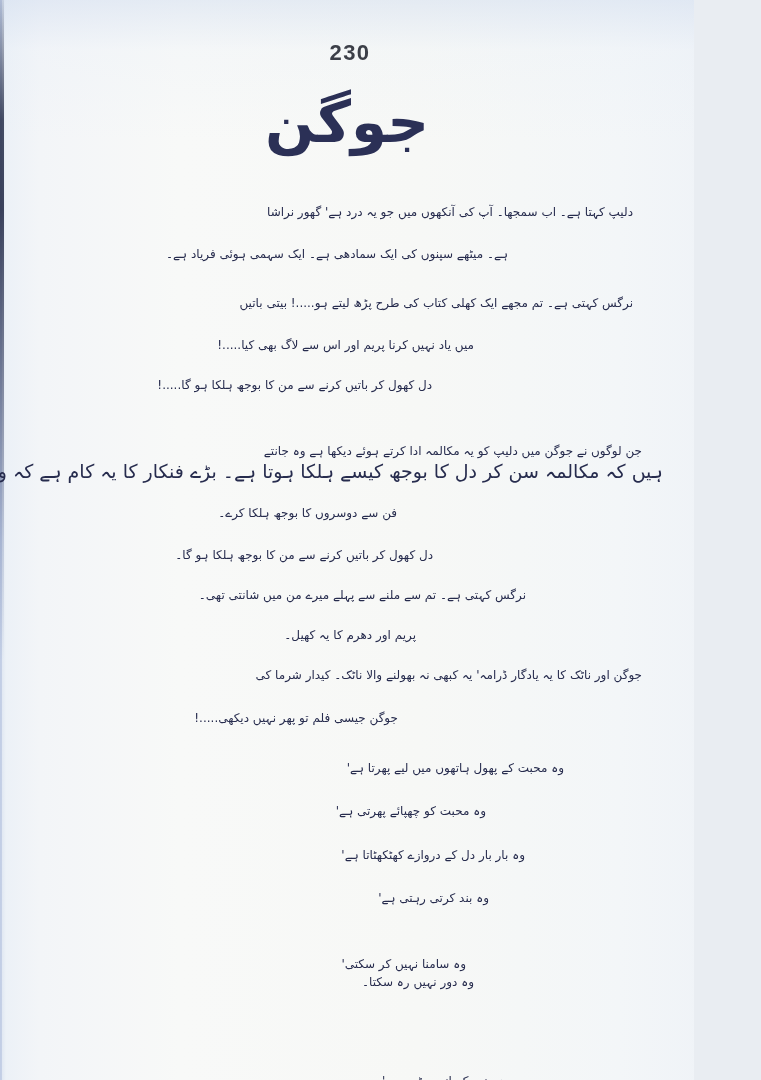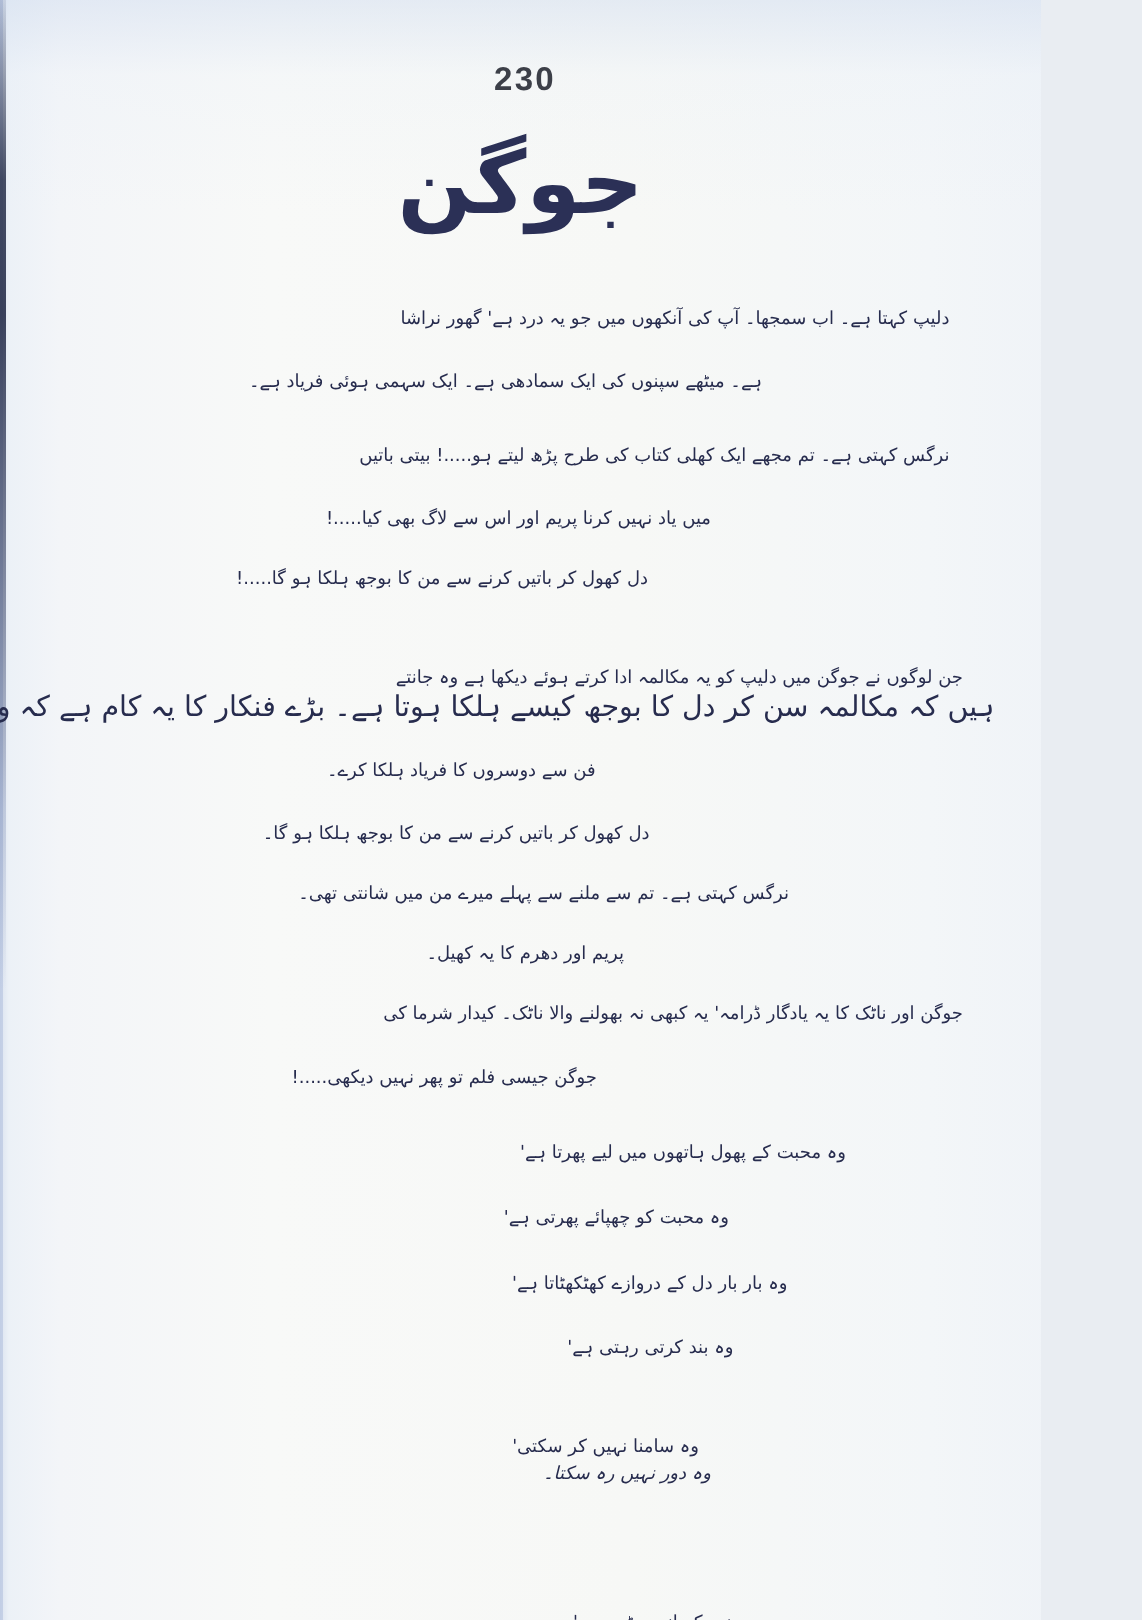--- a/index.html
+++ b/index.html
@@ -59,42 +59,42 @@
   .b8  { top:539px; right:261px; }
   .b9  { top:579px; right:168px; }
   .b10 { top:619px; right:278px; }
   .b11 { top:659px; right:52px; }
   .b12 { top:702px; right:296px; }
   .v0  { top:752px; right:130px; }
   .v1  { top:795px; right:208px; }
   .v2  { top:839px; right:169px; }
   .v3  { top:882px; right:205px; }
   .v4  { top:924px; right:228px;margin-top:24px; }
-  .v5  { top:966px; right:220px;font-style:italic; }
+  .v5  { top:966px; right:220px; }
   .v6  { top:1065px; right:183px; }
 </style>
 </head>
 <body>
 
 <div class="page">
   <div class="edge-hairline"></div>
   <div class="edge-strip"></div>
 
   <div class="page-number">230</div>
   <h1 class="title">جوگن</h1>
 
   <div>
     <div class="line b0">دلیپ کہتا ہے۔ اب سمجھا۔ آپ کی آنکھوں میں جو یہ درد ہے' گھور نراشا</div>
     <div class="line b1">ہے۔ میٹھے سپنوں کی ایک سمادھی ہے۔ ایک سہمی ہوئی فریاد ہے۔</div>
     <div class="line b2">نرگس کہتی ہے۔ تم مجھے ایک کھلی کتاب کی طرح پڑھ لیتے ہو.....! بیتی باتیں</div>
     <div class="line b3">میں یاد نہیں کرنا پریم اور اس سے لاگ بھی کیا.....!</div>
     <div class="line b4">دل کھول کر باتیں کرنے سے من کا بوجھ ہلکا ہو گا.....!</div>
     <div class="line b5">جن لوگوں نے جوگن میں دلیپ کو یہ مکالمہ ادا کرتے ہوئے دیکھا ہے وہ جانتے</div>
     <div class="line b6">ہیں کہ مکالمہ سن کر دل کا بوجھ کیسے ہلکا ہوتا ہے۔ بڑے فنکار کا یہ کام ہے کہ وہ اپنے</div>
-    <div class="line b7">فن سے دوسروں کا فریاد ہلکا کرے۔</div>
+    <div class="line b7">فن سے دوسروں کا بوجھ ہلکا کرے۔</div>
     <div class="line b8">دل کھول کر باتیں کرنے سے من کا بوجھ ہلکا ہو گا۔</div>
     <div class="line b9">نرگس کہتی ہے۔ تم سے ملنے سے پہلے میرے من میں شانتی تھی۔</div>
     <div class="line b10">پریم اور دھرم کا یہ کھیل۔</div>
     <div class="line b11">جوگن اور ناٹک کا یہ یادگار ڈرامہ' یہ کبھی نہ بھولنے والا ناٹک۔ کیدار شرما کی</div>
     <div class="line b12">جوگن جیسی فلم تو پھر نہیں دیکھی.....!</div>
 
     <div class="line v0">وہ محبت کے پھول ہاتھوں میں لیے پھرتا ہے'</div>
     <div class="line v1">وہ محبت کو چھپائے پھرتی ہے'</div>
     <div class="line v2">وہ بار بار دل کے دروازے کھٹکھٹاتا ہے'</div>
     <div class="line v3">وہ بند کرتی رہتی ہے'</div>

